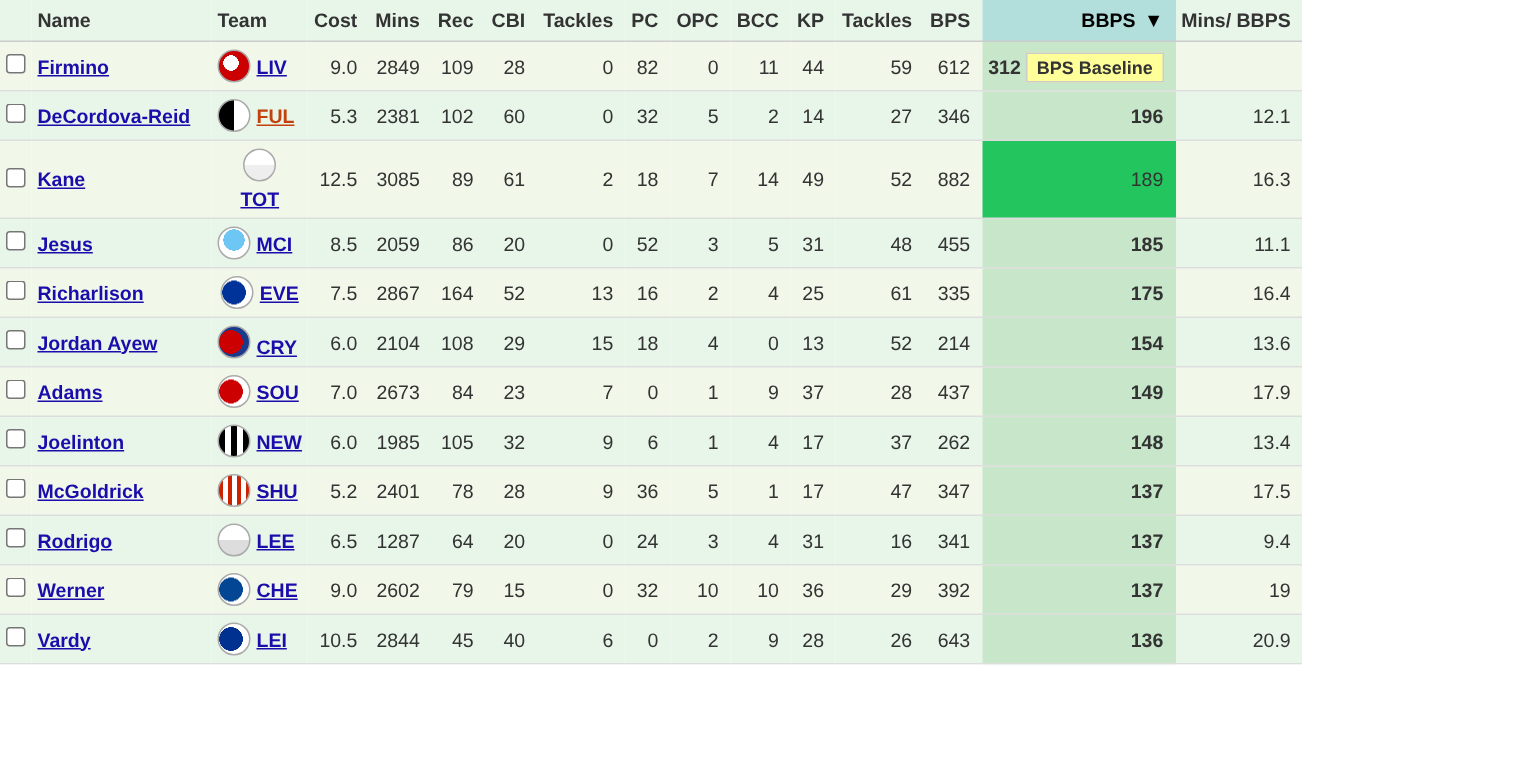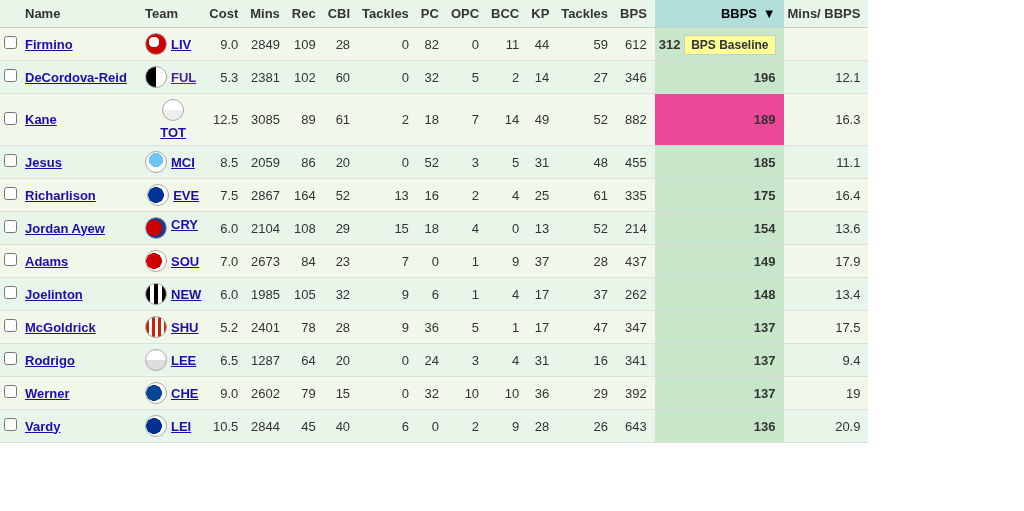--- a/index.html
+++ b/index.html
@@ -159,21 +159,21 @@
         <td class="num">612</td>
         <td class="num bbps-cell" style="background:#c8e6c9;font-weight:bold;">312 <span class="bps-baseline-badge">BPS Baseline</span></td>
         <td class="num"></td>
       </tr>
       <tr>
         <td class="checkbox-cell"><input type="checkbox" style=""></td>
         <td class="name-cell"><a>DeCordova-Reid</a></td>
         <td style="display:table-cell;">
     <div style="display:flex;align-items:center;gap:4px;">
       <span class="badge-ful-halves"></span>
-      <span class="team-abbr" style="font-weight:bold;text-decoration:underline;color:#4c1d95;">FUL</span>
+      <span class="team-abbr" style="font-weight:bold;text-decoration:underline;color:#c2410c;">FUL</span>
     </div>
   </td>
         <td class="num">5.3</td>
         <td class="num">2381</td>
         <td class="num">102</td>
         <td class="num">60</td>
         <td class="num">0</td>
         <td class="num">32</td>
         <td class="num">5</td>
         <td class="num">2</td>
@@ -196,21 +196,21 @@
         <td class="num">3085</td>
         <td class="num">89</td>
         <td class="num">61</td>
         <td class="num">2</td>
         <td class="num">18</td>
         <td class="num">7</td>
         <td class="num">14</td>
         <td class="num">49</td>
         <td class="num">52</td>
         <td class="num">882</td>
-        <td class="num bbps-cell" style="background:#ec4899;font-weight:bold;">189 </td>
+        <td class="num bbps-cell" style="background:#22c55e;font-weight:normal;">189 </td>
         <td class="num">16.3</td>
       </tr>
       <tr>
         <td class="checkbox-cell"><input type="checkbox" style=""></td>
         <td class="name-cell"><a>Jesus</a></td>
         <td style="display:table-cell;">
     <div style="display:flex;align-items:center;gap:4px;">
       <span class="team-badge badge-mci"></span>
       <span class="team-abbr" style="font-weight:bold;text-decoration:underline;color:#1a0dab;">MCI</span>
     </div>
@@ -249,21 +249,21 @@
         <td class="num">25</td>
         <td class="num">61</td>
         <td class="num">335</td>
         <td class="num bbps-cell" style="background:#c8e6c9;font-weight:bold;">175 </td>
         <td class="num">16.4</td>
       </tr>
       <tr>
         <td class="checkbox-cell"><input type="checkbox" style=""></td>
         <td class="name-cell"><a>Jordan Ayew</a></td>
         <td style="display:table-cell;">
-    <div style="display:flex;align-items:flex-start;gap:4px;">
+    <div style="display:flex;align-items:flex-end;gap:4px;">
       <span class="team-badge badge-cry"></span>
       <span class="team-abbr" style="font-weight:bold;text-decoration:underline;color:#1a0dab;">CRY</span>
     </div>
   </td>
         <td class="num">6.0</td>
         <td class="num">2104</td>
         <td class="num">108</td>
         <td class="num">29</td>
         <td class="num">15</td>
         <td class="num">18</td>

